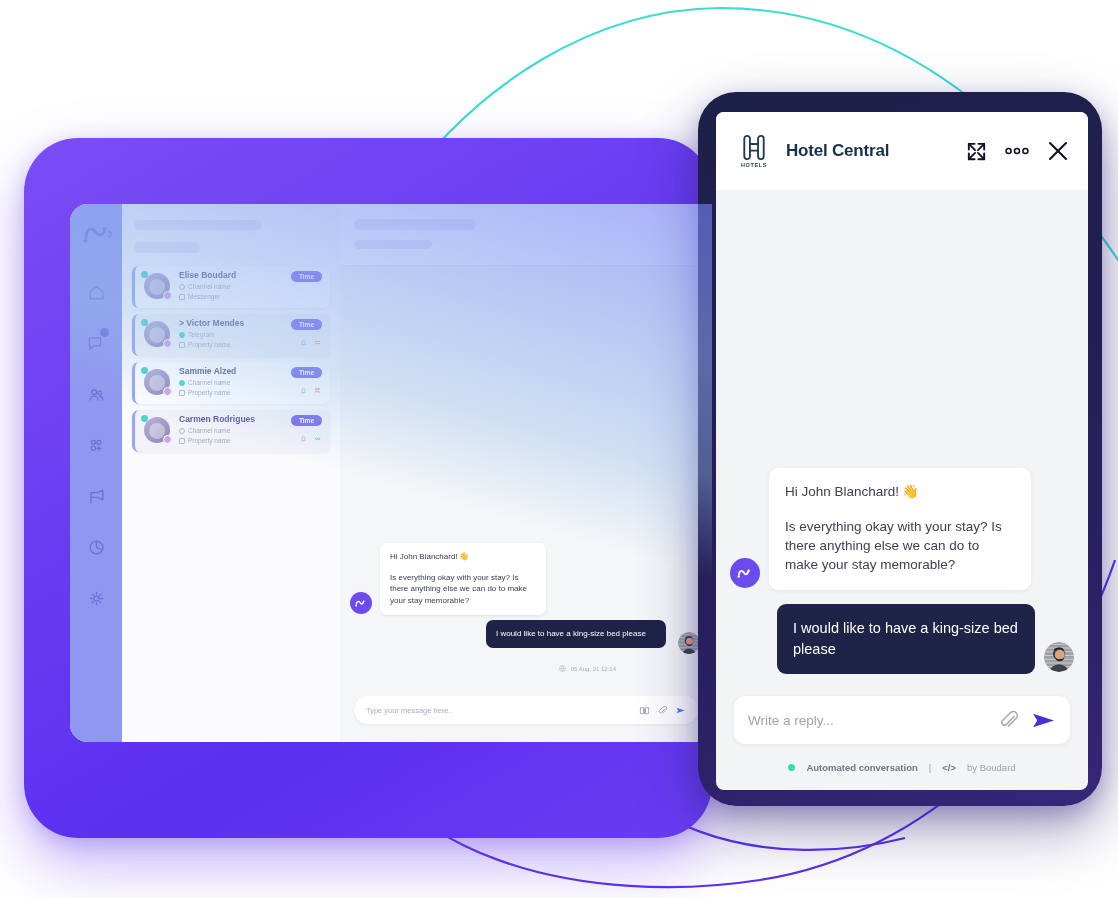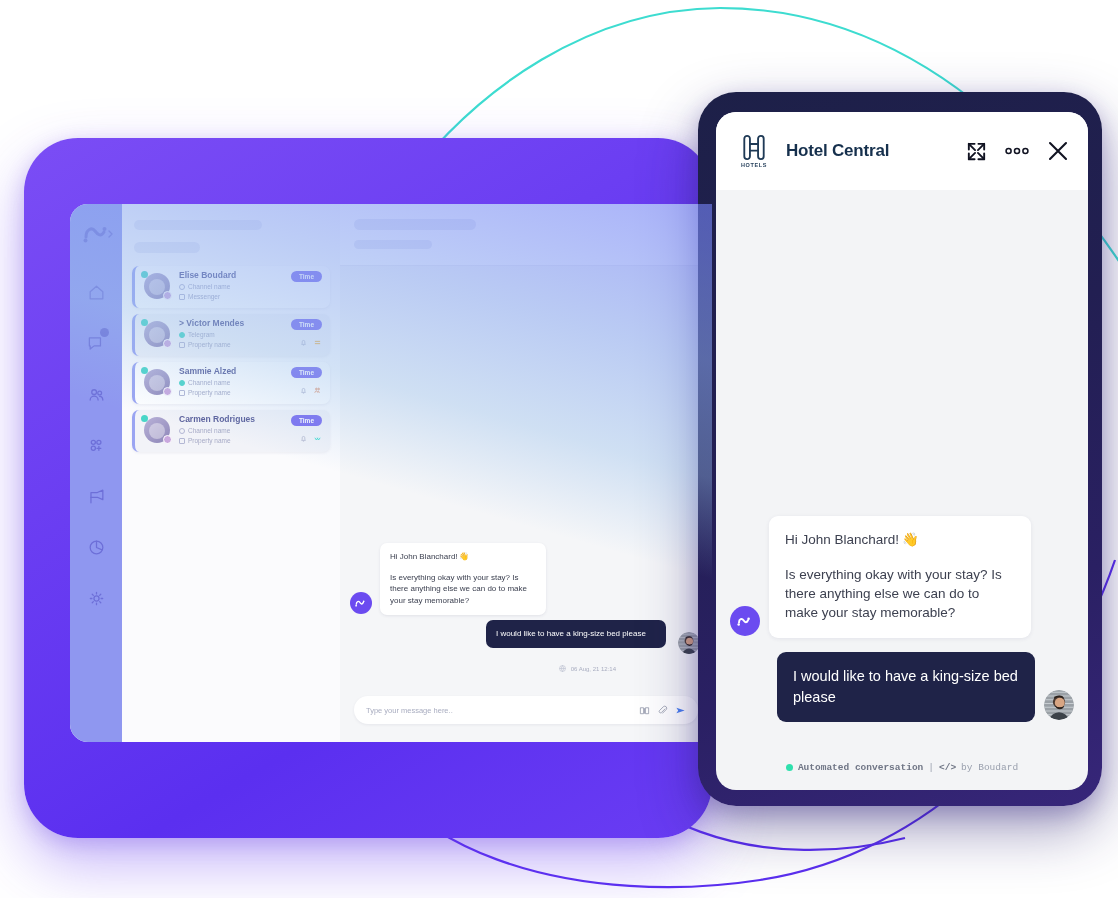--- a/index.html
+++ b/index.html
@@ -138,21 +138,21 @@
 
   
   .widget-frame{
     position:absolute; left:698px; top:92px; width:404px; height:714px;
     border-radius:38px;
     background:linear-gradient(160deg,#1d2048 0%, #221f52 40%, #2a2063 72%, #37267a 100%);
     box-shadow:0 24px 58px rgba(40,30,110,.42), 0 8px 22px rgba(60,40,150,.28);
   }
   .widget{
     position:absolute; left:716px; top:112px; width:372px; height:678px;
-    background:#f3f4f6; border-radius:20px; overflow:hidden;
+    background:#f3f4f6; border-radius:8px; overflow:hidden;
     display:flex; flex-direction:column;
   }
   .w-head{
     height:78px; background:#fff; display:flex; align-items:center; padding:0 18px; flex:0 0 78px;
   }
   .w-logo{ width:40px; height:46px; display:flex; flex-direction:column; align-items:center;
            justify-content:center; }
   .w-logo-cap{ font-size:5.5px; letter-spacing:.6px; color:#1f3a56; font-weight:bold; margin-top:1px;}
   .w-title{ margin-left:12px; font-size:17px; font-weight:bold; color:#16304d; letter-spacing:-.2px;}
   .w-actions{ margin-left:auto; display:flex; align-items:center; gap:16px; }
@@ -180,21 +180,21 @@
 
   .w-reply{
     margin:0 18px 0; height:48px; background:#fff; border-radius:11px;
     display:flex; align-items:center; padding:0 14px; flex:0 0 48px;
     box-shadow:0 1px 4px rgba(40,40,90,.07);
   }
   .w-reply .ph{ flex:1; font-size:13.5px; color:#9ea2b3; }
   .w-reply .ics{ display:flex; align-items:center; gap:12px; }
 
   .w-foot{ height:46px; display:flex; align-items:center; justify-content:center;
-           gap:5px; font-size:9.5px; color:#9aa0ae; flex:0 0 46px;font-family:Liberation Mono, monospace;}
+           gap:11px; font-size:9.5px; color:#9aa0ae; flex:0 0 46px;}
   .w-foot .greendot{ width:7px;height:7px;border-radius:50%; background:#2fe0ad; }
   .w-foot .bold{ color:#6f7585; font-weight:bold; }
   .w-foot .code{ color:#6f7585; font-weight:bold; }
 
   .avatar-photo{ width:100%; height:100%; display:block; }
 </style>
 </head>
 <body>
 
 <div id="stage">
@@ -497,20 +497,31 @@
                 <path d="M15 21 q6 4.2 12 0 q-1 4.2 -6 4.8 q-5 -0.6 -6 -4.8 Z" fill="#2b211c"></path>
                 <path d="M7 40 q2.4 -9.4 13 -10.4 q10.6 1 13 10.4 Z" fill="#3c4249"></path>
               </g>
             </svg>
           </div>
         </div>
 
       </div>
     </div>
 
+    <div class="w-reply">
+      <span class="ph">Write a reply...</span>
+      <span class="ics">
+        <svg width="21" height="21" viewBox="0 0 24 24" fill="none" stroke="#a7abb8" stroke-width="1.7" stroke-linecap="round">
+          <path d="M18.5 7.5 L9.6 16.4 a3.1 3.1 0 0 1-4.4-4.4 L14.3 3 a4.6 4.6 0 0 1 6.5 6.5 L11.8 18.4"></path>
+        </svg>
+        <svg width="25" height="21" viewBox="0 0 26 22" fill="#4531d8">
+          <path d="M2 4 L24 11 L2 18 L6.5 11 Z"></path>
+        </svg>
+      </span>
+    </div>
 
     <div class="w-foot">
       <span class="greendot"></span>
       <span class="bold">Automated conversation</span>
       <span>|</span>
       <span class="code">&lt;/&gt;</span>
       <span>by Boudard</span>
     </div>
 
   </div>

